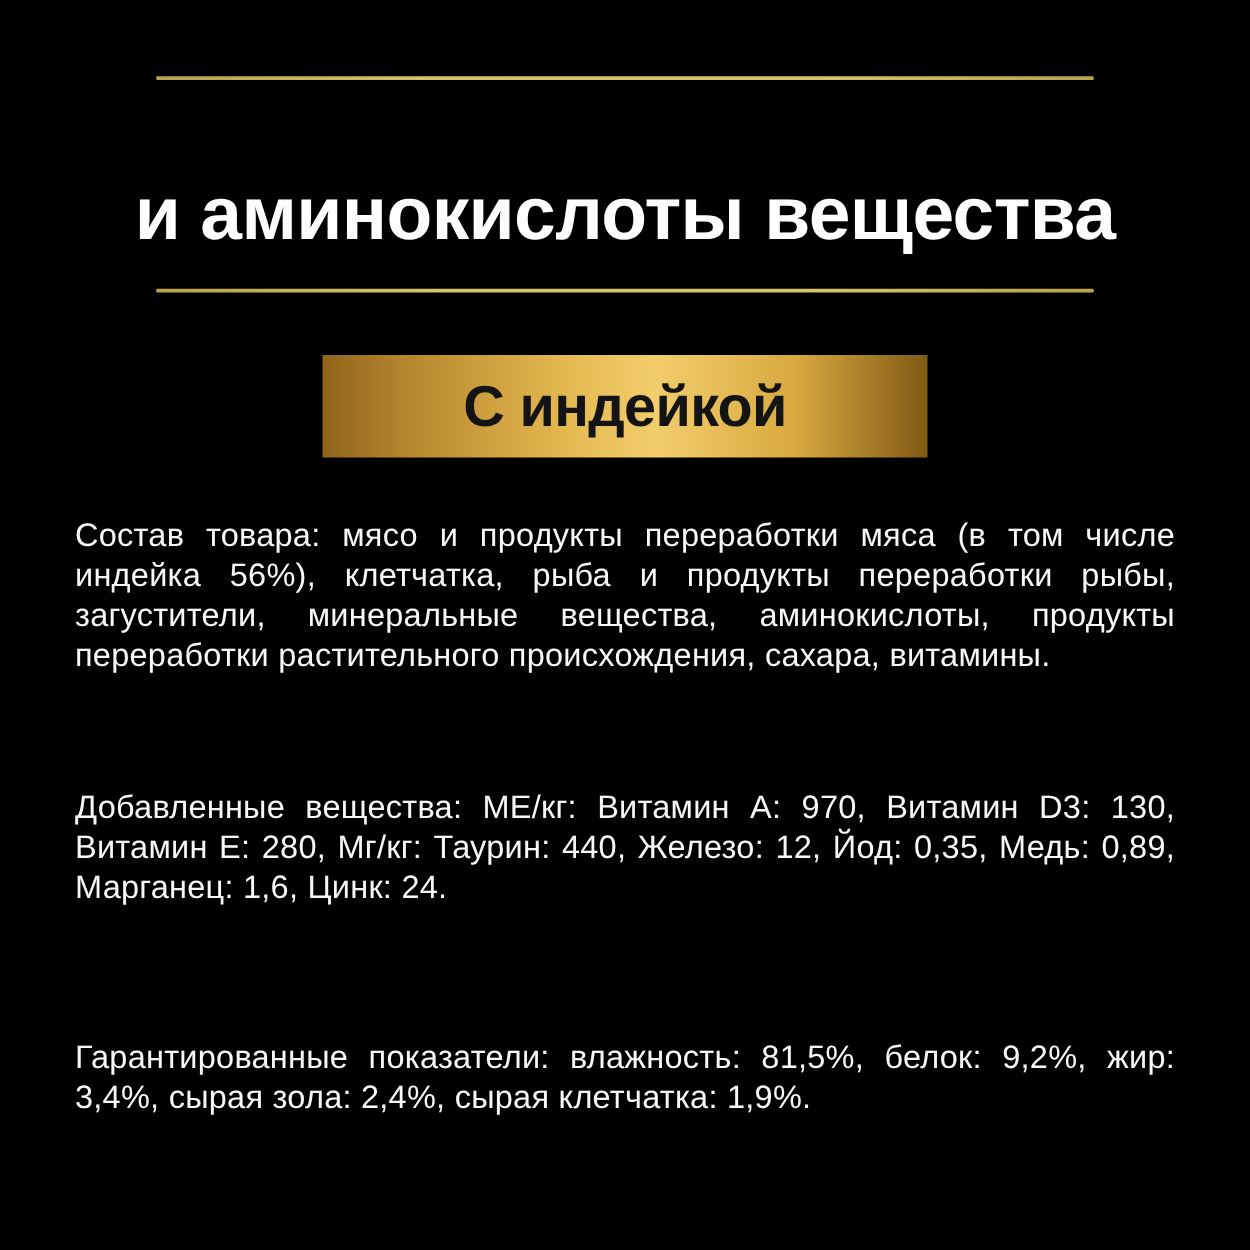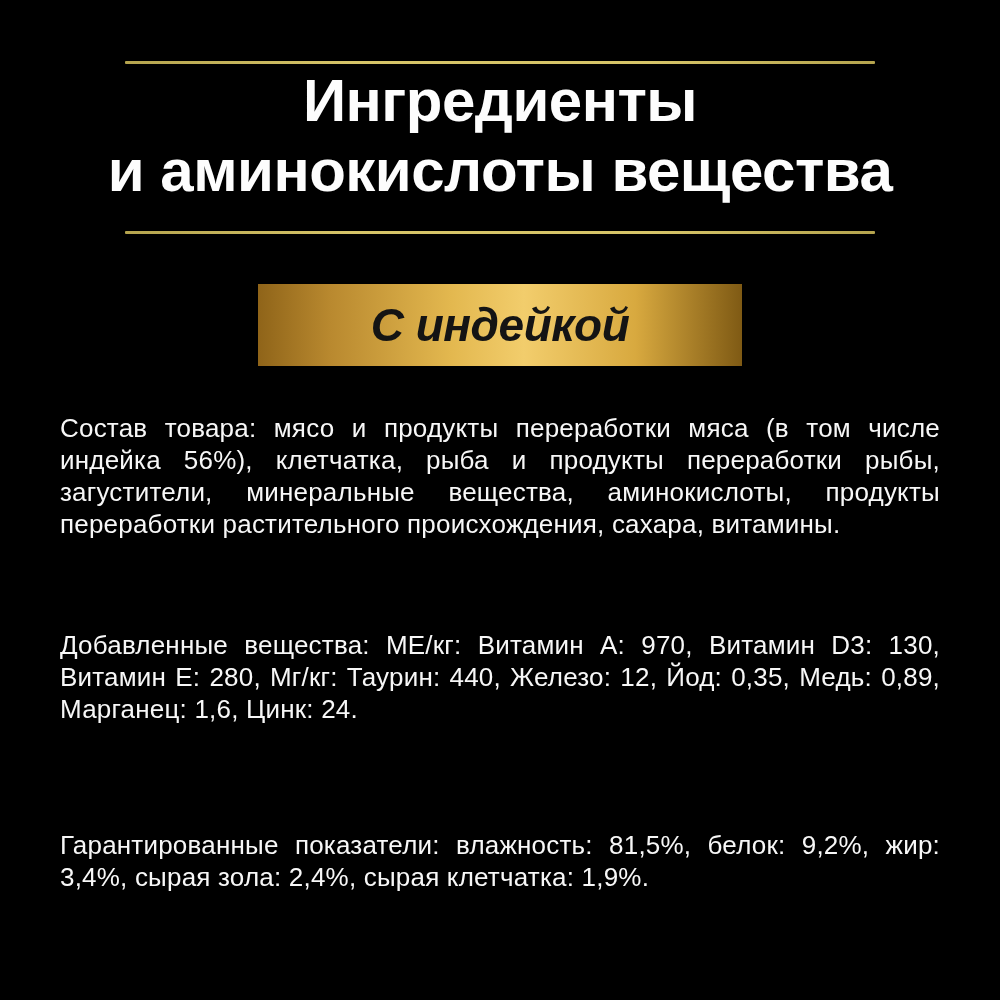--- a/index.html
+++ b/index.html
@@ -47,21 +47,20 @@
     background: linear-gradient(90deg,
       #8f6419 0%,
       #b9892f 15%,
       #e3b84f 40%,
       #f2cd6c 55%,
       #d8a93f 78%,
       #7f5a14 100%);
     display: flex;
     align-items: center;
     justify-content: center;
-    font-style: italic;
   }
   .badge span {
     color: #141414;
     font-size: 46px;
     font-weight: 700;
     letter-spacing: -0.5px;
   }
   .body {
     position: absolute;
     left: 60px;
@@ -77,21 +76,21 @@
   .p1 { top: 412px; }
   .p2 { top: 629px; }
   .p3 { top: 829px; }
 </style>
 </head>
 <body>
 
 <div class="canvas">
   <div class="rule rule-top"></div>
 
-  <h1 class="title"><span>Ингредиенты</span><br><span>и аминокислоты вещества</span></h1>
+  <h1 class="title"><br><span>и аминокислоты вещества</span></h1>
 
   <div class="rule rule-bottom"></div>
 
   <div class="badge">
     <span>С индейкой</span>
   </div>
 
   <p class="body p1">Состав товара: мясо и продукты переработки мяса (в том числе индейка 56%), клетчатка, рыба и продукты переработки рыбы, загустители, минеральные вещества, аминокислоты, продукты переработки растительного происхождения, сахара, витамины.</p>
 
   <p class="body p2">Добавленные вещества: МЕ/кг: Витамин А: 970, Витамин D3: 130, Витамин Е: 280, Мг/кг: Таурин: 440, Железо: 12, Йод: 0,35, Медь: 0,89, Марганец: 1,6, Цинк: 24.</p>

